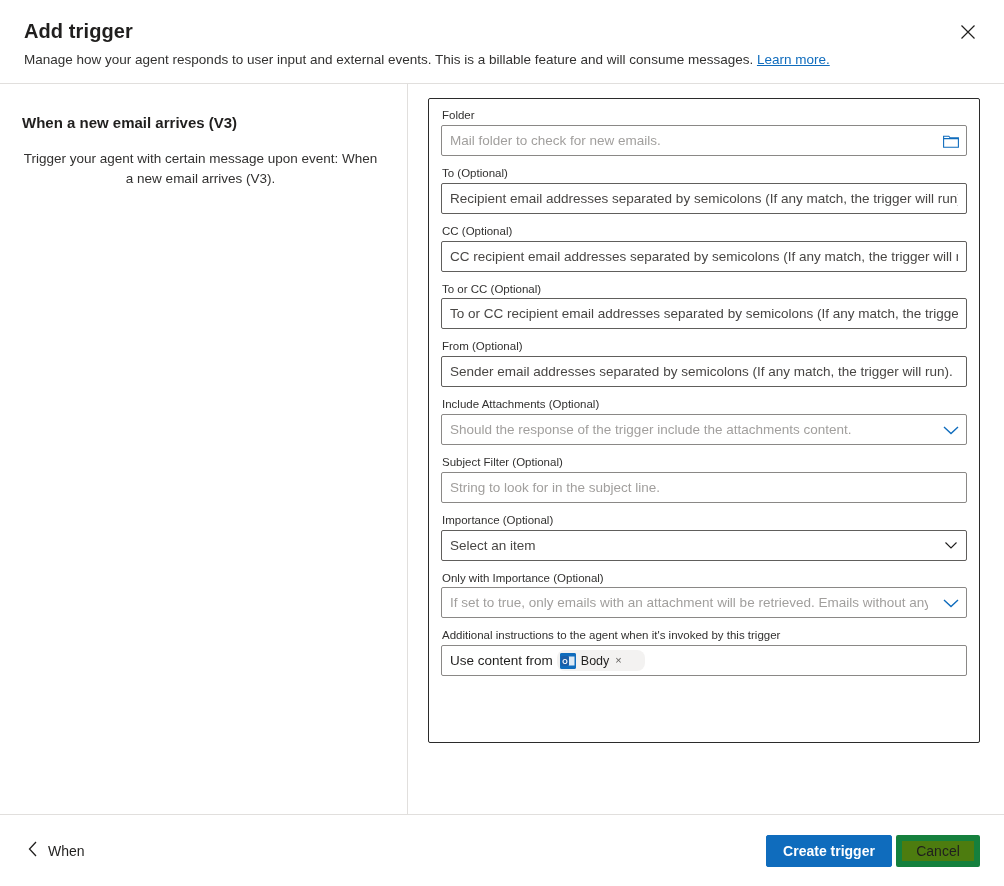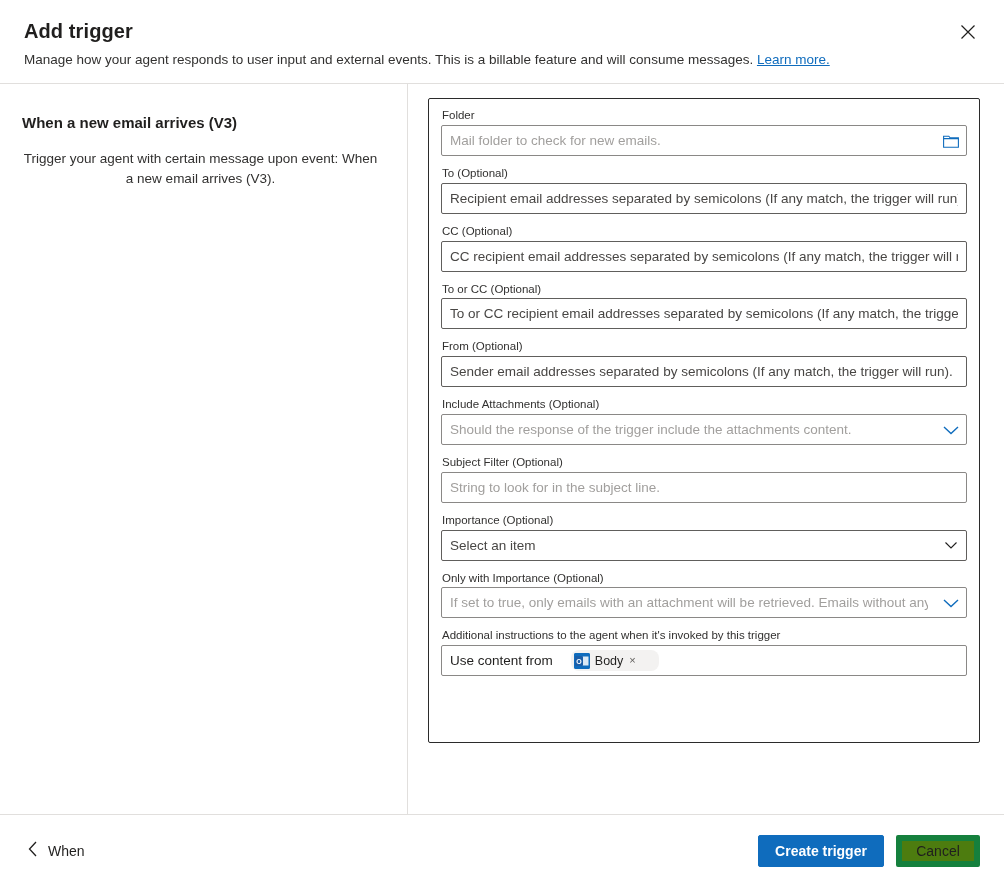--- a/index.html
+++ b/index.html
@@ -153,21 +153,21 @@
     justify-content: center;
     width: 30px;
     height: 100%;
     flex: 0 0 auto;
     cursor: pointer;
   }
   
   .token-field {
     display: flex;
     align-items: center;
-    gap: 18px;
+    gap: 4px;
     padding: 0 8px;
   }
   .token-text {
     font-size: 13.5px;
     color: #201f1e;
     white-space: nowrap;
   }
   .chip {
     display: inline-flex;
     align-items: center;
@@ -222,21 +222,21 @@
     border: none;
     font-size: 14px;
     color: #201f1e;
     cursor: pointer;
     font-family: "Liberation Sans", sans-serif;
     padding: 6px 4px;
   }
   .footer-right {
     display: flex;
     align-items: flex-start;
-    gap: 12px;
+    gap: 4px;
   }
   .btn {
     font-family: "Liberation Sans", sans-serif;
     font-size: 14px;
     height: 32px;
     min-width: 126px;
     border-radius: 2px;
     cursor: pointer;
     padding: 0 14px;
   }

